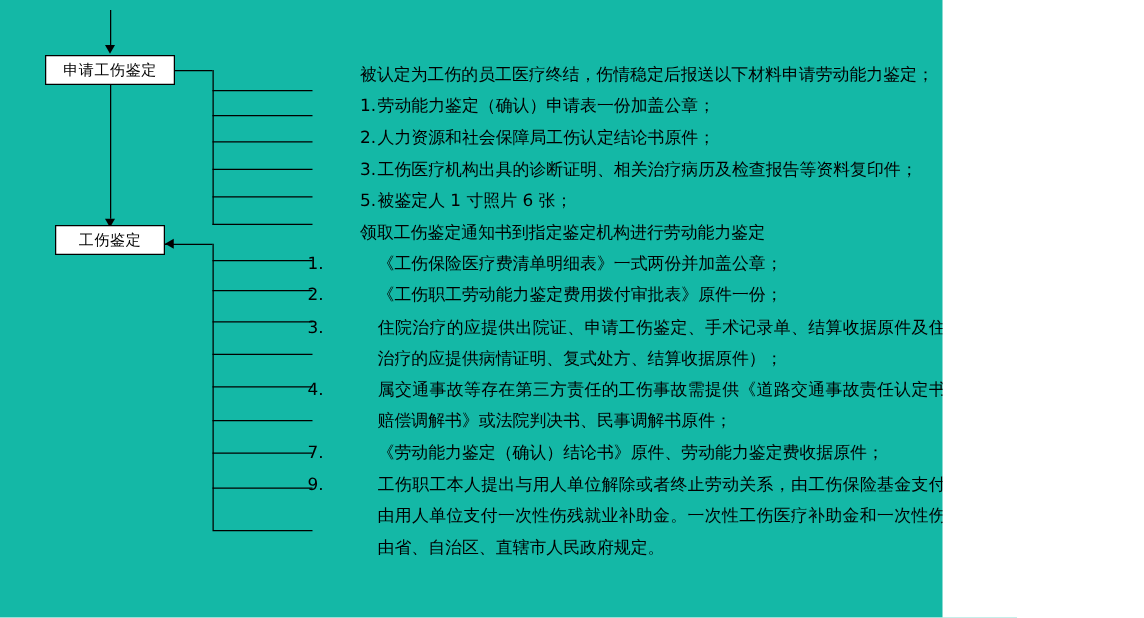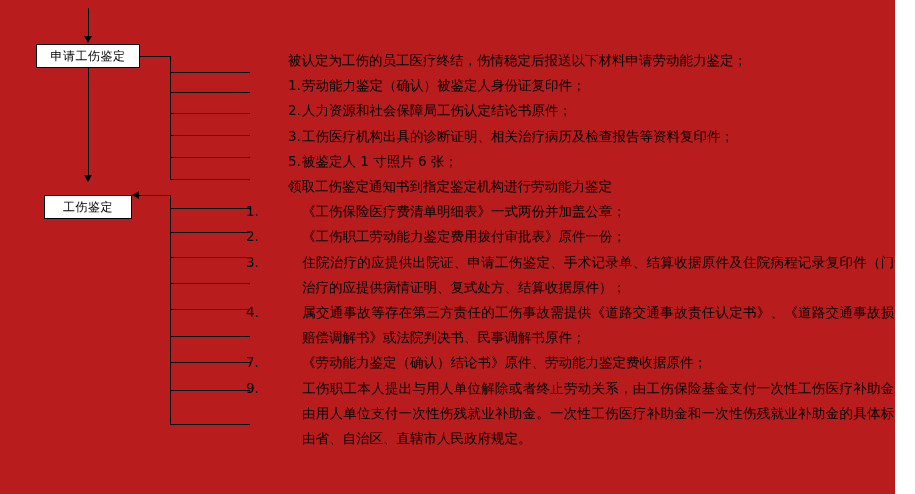--- a/index.html
+++ b/index.html
@@ -2,23 +2,23 @@
 <html><head>
 <meta charset="utf-8">
 <style>
   html, body {
     margin: 0;
     padding: 0;
     background: #ffffff;
   }
   #page {
     position: relative;
-    width: 895px;
+    width: 754px;
     height: 494px;
-    background: #b91c1c;
+    background: #14b8a6;
     font-family: "DejaVu Sans", "Liberation Sans", sans-serif;
     overflow: hidden;
   }
 
   
   .flow {
     position: absolute;
     left: 0;
     top: 0;
     width: 260px;
@@ -38,21 +38,21 @@
     white-space: nowrap;
   }
   .node-apply {
     left: 36px;
     top: 44px;
     width: 104px;
     height: 24px;
   }
   .node-assess {
     left: 44px;
-    top: 195px;
+    top: 180px;
     width: 88px;
     height: 24px;
   }
 
   .line {
     position: absolute;
     background: #000000;
   }
   .vline { width: 1px; }
   .hline { height: 1px; }
@@ -144,21 +144,21 @@
     <div class="line hline" style="left:170px; top:336px; width:80px;"></div>
     <div class="line hline" style="left:170px; top:362px; width:80px;"></div>
     <div class="line hline" style="left:170px; top:390px; width:80px;"></div>
     <div class="line hline" style="left:170px; top:424px; width:80px;"></div>
   </div>
 
   <div class="body-text">
 
     <p class="para p-indent">被认定为工伤的员工医疗终结，伤情稳定后报送以下材料申请劳动能力鉴定；</p>
 
-    <p class="para"><span class="num">1.</span><span>劳动能力鉴定（确认）被鉴定人身份证复印件；</span></p>
+    <p class="para"><span class="num">1.</span><span>劳动能力鉴定（确认）申请表一份加盖公章；</span></p>
     <p class="para"><span class="num">2.</span><span>人力资源和社会保障局工伤认定结论书原件；</span></p>
     <p class="para"><span class="num">3.</span><span>工伤医疗机构出具的诊断证明、相关治疗病历及检查报告等资料复印件；</span></p>
     <p class="para"><span class="num">5.</span><span>被鉴定人 1 寸照片 6 张；</span></p>
 
     <p class="para p-indent">领取工伤鉴定通知书到指定鉴定机构进行劳动能力鉴定</p>
 
     <p class="para p-hang"><span class="num">1.</span><span>《工伤保险医疗费清单明细表》一式两份并加盖公章；</span></p>
     <p class="para p-hang"><span class="num">2.</span><span>《工伤职工劳动能力鉴定费用拨付审批表》原件一份；</span></p>
     <p class="para p-hang"><span class="num">3.</span><span>住院治疗的应提供出院证、申请工伤鉴定、手术记录单、结算收据原件及住院病程记录复印件（门诊治疗的应提供病情证明、复式处方、结算收据原件）；</span></p>
     <p class="para p-hang"><span class="num">4.</span><span>属交通事故等存在第三方责任的工伤事故需提供《道路交通事故责任认定书》、《道路交通事故损害赔偿调解书》或法院判决书、民事调解书原件；</span></p>

